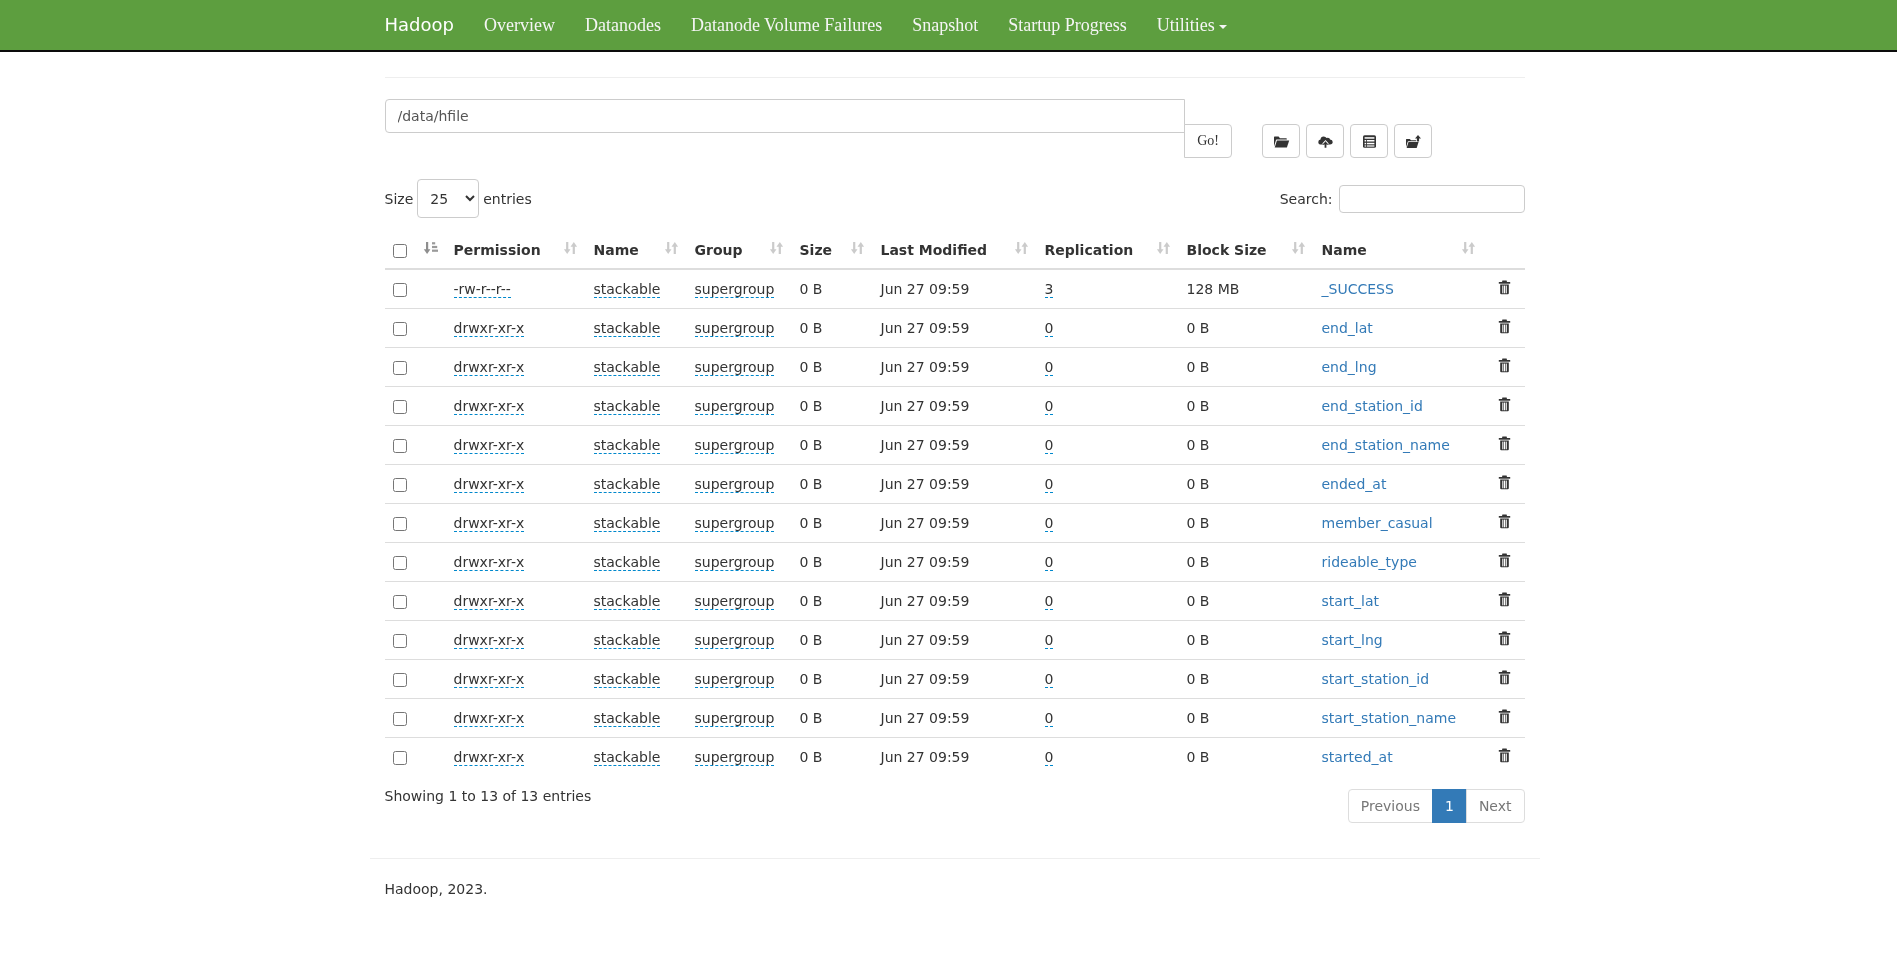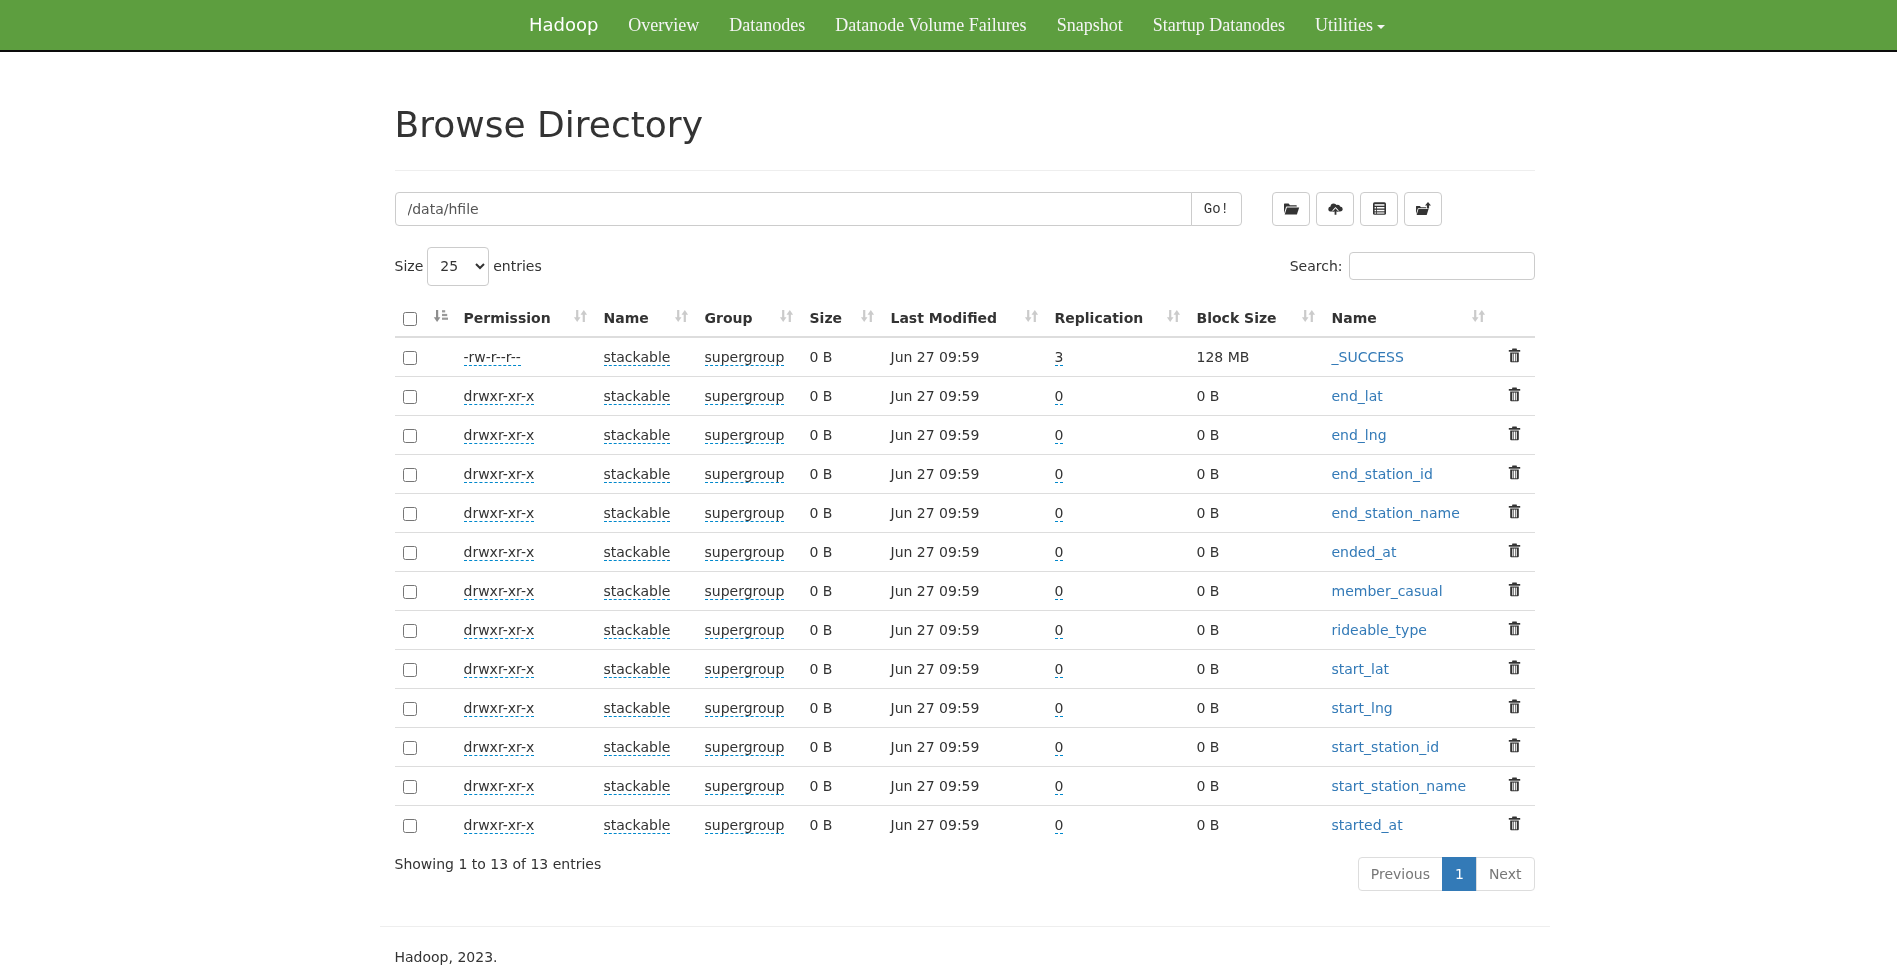--- a/index.html
+++ b/index.html
@@ -4,21 +4,21 @@
 <title>Browse Directory</title>
 <style>
 * { box-sizing: border-box; }
 html, body { margin:0; padding:0; background:#fff; }
 body {
   font-family: "DejaVu Sans", "Liberation Sans", sans-serif;
   font-size: 14px;
   line-height: 1.42857143;
   color: #333;
 }
-.container { width:1170px; margin:0 auto; padding:0 15px; position:relative; left:16px;justify-content:center; }
+.container { width:1170px; margin:0 auto; padding:0 15px; position:relative; left:6px; }
 
 
 .navbar {
   background: #5d9e3f;
   border-bottom: 2px solid #0c0c0c;
   height: 52px;
   width: 100%;
 }
 .navbar .container { display:flex; align-items:stretch; }
 .navbar-brand {
@@ -45,23 +45,24 @@
 .pathbar-row { display:flex; margin:0 -15px; }
 .pathbar-col-left { width:75%; padding:0 15px; }
 .pathbar-col-right { width:25%; padding:0 15px; }
 .input-group { display:flex; width:100%; }
 .path-input {
   flex:1 1 auto; height:34px; padding:0 12px; font-size:14px; color:#555;
   font-family:inherit;
   border:1px solid #ccc; border-radius:4px 0 0 4px; outline:none; background:#fff;
 }
 .btn {
-  font-family:Liberation Mono, monospace; font-size:14px; color:#333; background:#fff;
+  font-family:Liberation Serif, serif; font-size:14px; color:#333; background:#fff;
   border:1px solid #ccc; border-radius:4px; padding:6px 12px; line-height:20px;
   cursor:pointer;
+  margin-top:25px;
 }
 .go-btn { border-radius:0 4px 4px 0; margin-left:-1px; flex:0 0 auto; }
 .action-btns { display:flex; gap:6px; }
 .icon-btn { width:38px; height:34px; padding:6px 0; display:flex; align-items:center; justify-content:center; }
 
 
 .dt-controls { display:flex; justify-content:space-between; align-items:center; margin-top:21px; }
 .dt-length label, .dt-search label { font-weight:400; margin:0; }
 .page-size-select {
   font-family:inherit; font-size:14px; color:#333;
@@ -122,32 +123,31 @@
       <li>
           <a>Datanodes</a>
         </li>
       <li>
           <a>Datanode Volume Failures</a>
         </li>
       <li>
           <a>Snapshot</a>
         </li>
       <li>
-          <a>Startup Datanodes</a>
+          <a>Startup Progress</a>
         </li>
       <li>
           <a><span>Utilities</span><b class="caret"></b></a>
         </li>
     </ul>
   </div>
 </nav>
 
 <div class="container">
 
-  <h1 class="page-title">Browse Directory</h1>
   <hr class="title-hr">
 
   <div class="pathbar-row">
     <div class="pathbar-col-left">
       <div class="input-group">
         <input type="text" class="path-input" value="/data/hfile" style="">
         <button type="submit" class="btn go-btn">Go!</button>
       </div>
     </div>
     <div class="pathbar-col-right">

